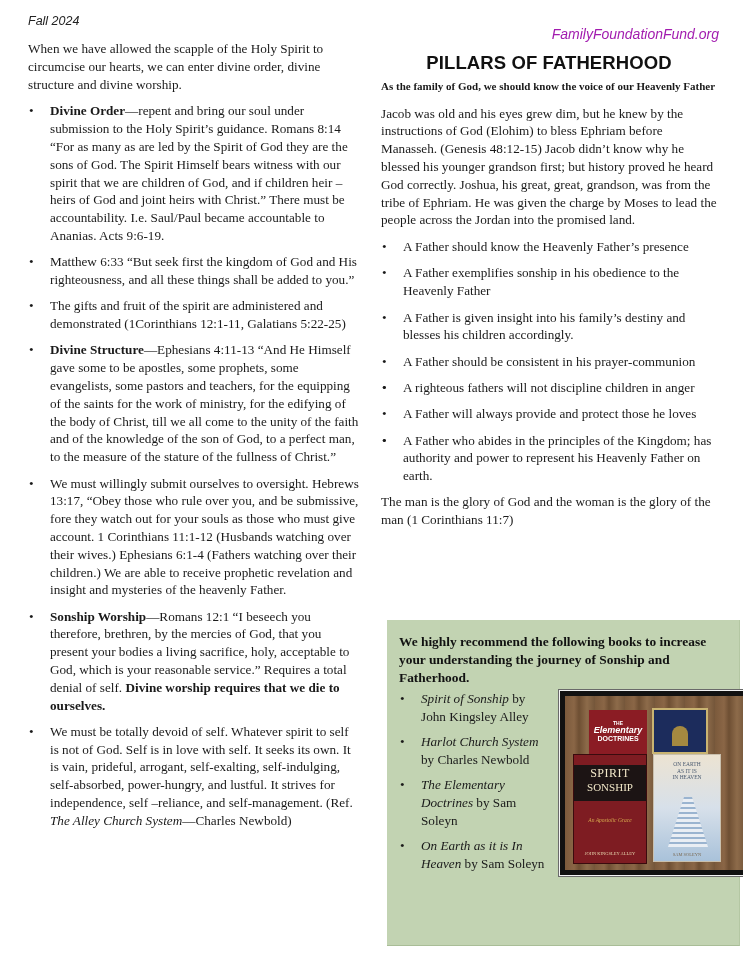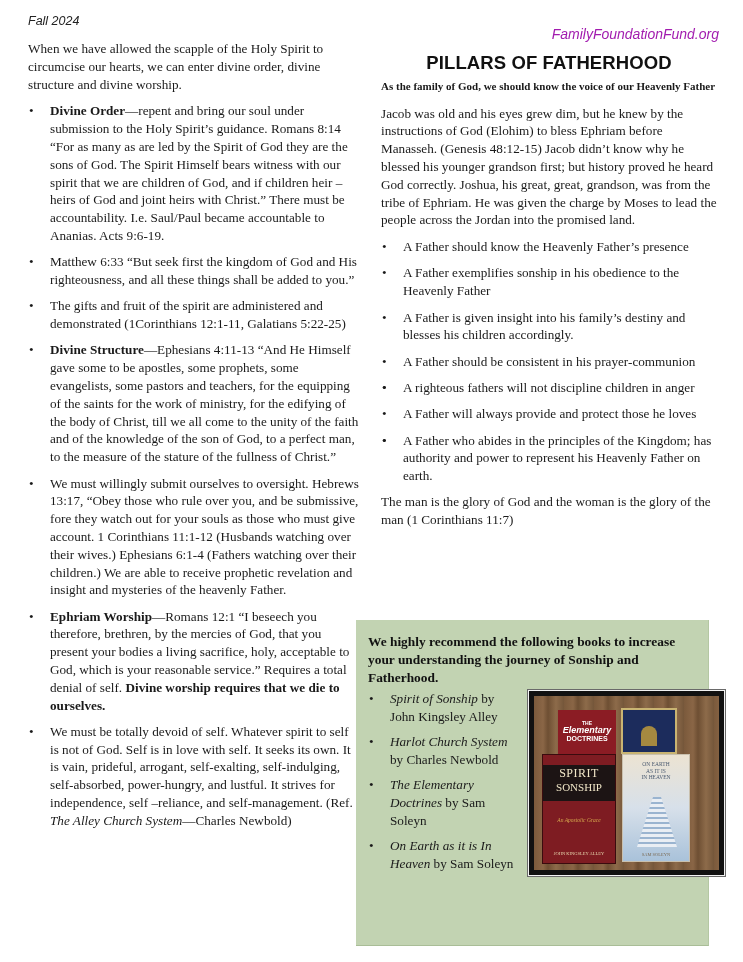--- a/index.html
+++ b/index.html
@@ -18,21 +18,21 @@
 
     ul.bullets { list-style: none; margin: 0; padding: 0; }
     ul.bullets li { position: relative; padding-left: 22px; margin-bottom: 8.5px; }
     ul.bullets li .bullet { position: absolute; left: 1px; top: 0; }
 
     .title { font-size: 18.5px; font-weight: bold; text-align: center; margin: 2px 0 6px 0; letter-spacing: 0.1px; color: #111; }
     .subhead { font-weight: bold; font-size: 11px; margin-bottom: 9px; }
     .para { margin-bottom: 9px; }
     .closing { margin-top: 0px; }
 
-    .rec-box { position: absolute; left: 356px; top: 620px; width: 353px; height: 326px; background: #c2d3b2; border-bottom: 1px solid #a9bd97; border-right: 1px solid #b4c7a3; box-sizing: border-box; }
+    .rec-box { position: absolute; left: 387px; top: 620px; width: 353px; height: 326px; background: #c2d3b2; border-bottom: 1px solid #a9bd97; border-right: 1px solid #b4c7a3; box-sizing: border-box; }
     .rec-heading { position: absolute; left: 12px; top: 13px; width: 330px; font-weight: bold; font-size: 13.4px; line-height: 17.8px; color: #111; }
     .rec-list { position: absolute; left: 12px; top: 70px; width: 150px; font-size: 13.2px; line-height: 17.6px; }
     .rec-list ul.bullets li { padding-left: 22px; margin-bottom: 8px; }
     .rec-list i { font-style: italic; }
 
     .photo { position: absolute; left: 172px; top: 70px; width: 197px; height: 186px; background: #111; box-sizing: border-box; border: 1px solid #f3f3f3; outline: 1px solid #6a6a6a; text-decoration: underline; }
     .photo-inner { position: absolute; left: 5px; top: 5px; right: 5px; bottom: 5px; overflow: hidden;
       background: repeating-linear-gradient(90deg, #7b5a3c 0px, #8a6646 9px, #6e4f33 14px, #8d6b4a 22px, #74563a 30px); }
     .book { position: absolute; box-sizing: border-box; }
     .book-elem { left: 24px; top: 14px; width: 58px; height: 50px; background: #8b1c24; color: #fff; font-family: "Liberation Sans", sans-serif; font-weight: bold; text-align: center; }
@@ -77,21 +77,21 @@
     <li>
       <span class="bullet">•</span>
       <b>Divine Structure</b><span>—Ephesians 4:11-13 “And He Himself gave some to be apostles, some prophets, some evangelists, some pastors and teachers, for the equipping of the saints for the work of ministry, for the edifying of the body of Christ, till we all come to the unity of the faith and of the knowledge of the son of God, to a perfect man, to the measure of the stature of the fullness of Christ.”</span>
     </li>
     <li>
       <span class="bullet">•</span>
       <span>We must willingly submit ourselves to oversight. Hebrews 13:17, “Obey those who rule over you, and be submissive, fore they watch out for your souls as those who must give account. 1 Corinthians 11:1-12 (Husbands watching over their wives.) Ephesians 6:1-4 (Fathers watching over their children.) We are able to receive prophetic revelation and insight and mysteries of the heavenly Father.</span>
     </li>
     <li>
       <span class="bullet">•</span>
-      <b>Ephriam Worship</b><span>—Romans 12:1 “I beseech you therefore, brethren, by the mercies of God, that you present your bodies a living sacrifice, holy, acceptable to God, which is your reasonable service.” Requires a total denial of self. </span><b>Divine worship requires that we die to ourselves.</b>
+      <b>Sonship Worship</b><span>—Romans 12:1 “I beseech you therefore, brethren, by the mercies of God, that you present your bodies a living sacrifice, holy, acceptable to God, which is your reasonable service.” Requires a total denial of self. </span><b>Divine worship requires that we die to ourselves.</b>
     </li>
     <li>
       <span class="bullet">•</span>
       <span>We must be totally devoid of self. Whatever spirit to self is not of God. Self is in love with self. It seeks its own. It is vain, prideful, arrogant, self-exalting, self-indulging, self-absorbed, power-hungry, and lustful. It strives for independence, self –reliance, and self-management. (Ref. </span><i>The Alley Church System</i><span>—Charles Newbold)</span>
     </li>
   </ul>
 </div>
 
 <div class="col-right serif">
   <div class="title sans">PILLARS OF FATHERHOOD</div>

